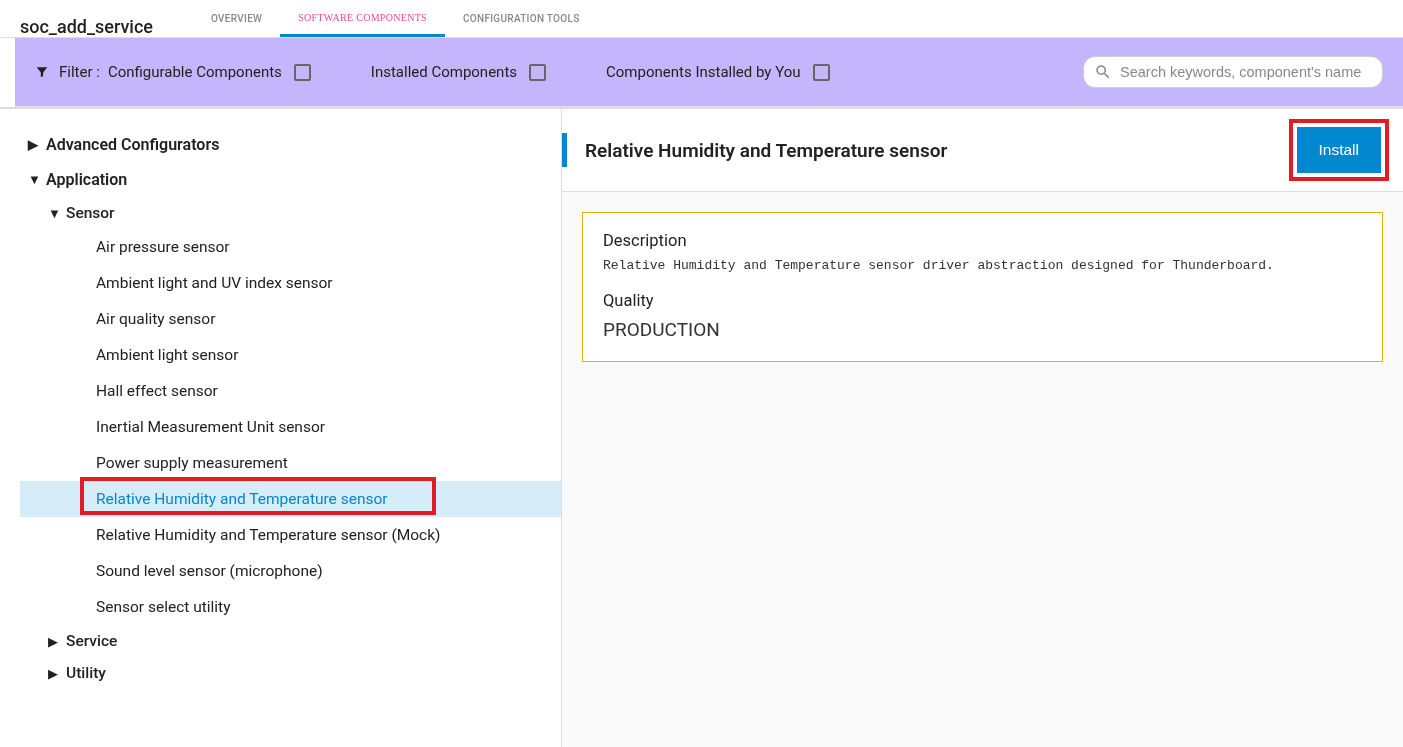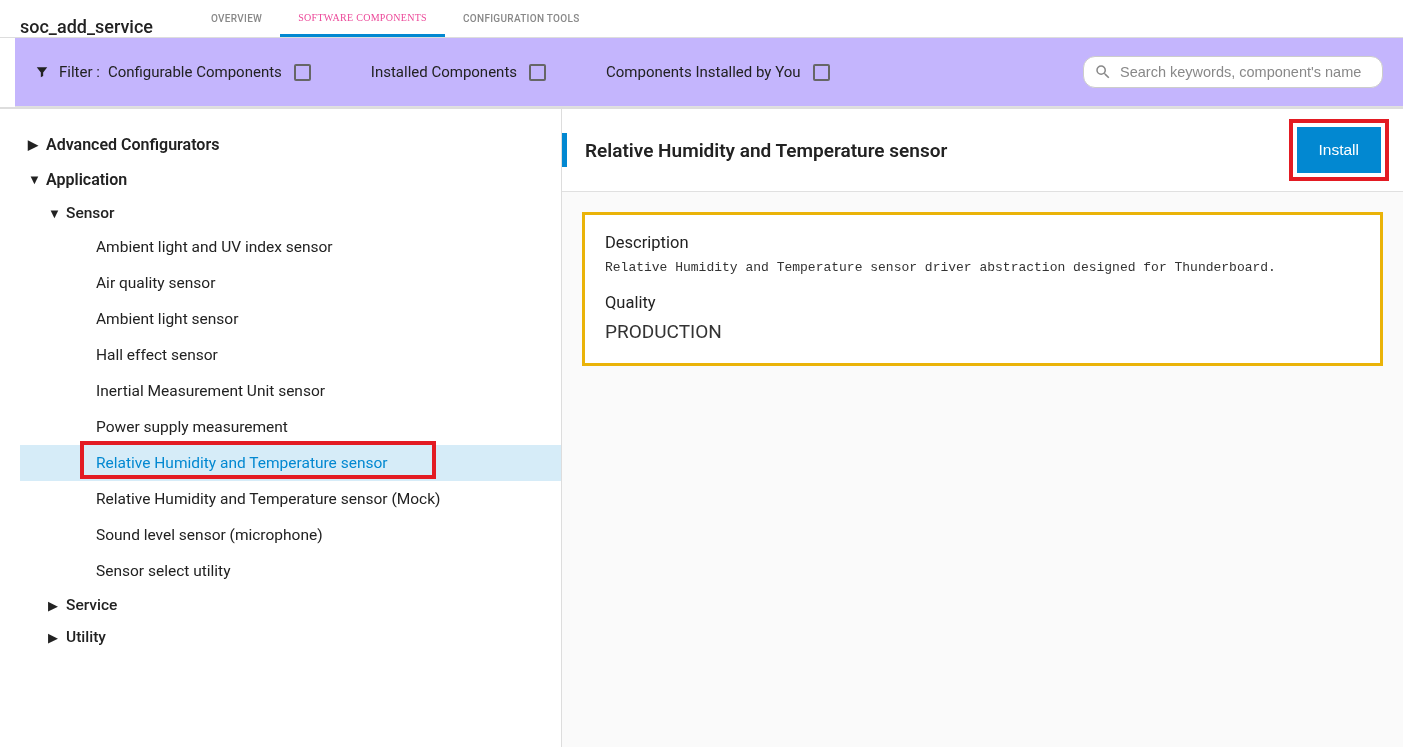--- a/index.html
+++ b/index.html
@@ -35,21 +35,21 @@
     
     .detail-panel { flex: 1; display: flex; flex-direction: column; overflow-y: scroll; }
     .detail-header { display: flex; align-items: center; padding: 18px 22px 18px 0; border-bottom: 1px solid #e0e0e0; background: #fff; position: relative; }
     .detail-header-bar { width: 5px; height: 34px; background: #0288d1; margin-right: 18px; }
     .detail-title { font-size: 19px; font-weight: 600; color: #222; flex: 1; }
     .install-wrap { position: relative; }
     .install-btn { background: #0288d1; color: #fff; border: none; padding: 14px 22px; font-size: 15.5px; font-weight: 500; cursor: pointer; }
     .install-highlight { position: absolute; border: 4px solid #e31b23; top: -8px; left: -8px; right: -8px; bottom: -8px; pointer-events: none; }
     
     .detail-body { padding: 20px; background: #fafafa; flex: 1; }
-    .card { background: #fff; border: 3px solid #eab308; padding: 18px 20px 20px 20px; }
+    .card { background: #fff; border: 1px solid #eab308; padding: 18px 20px 20px 20px; }
     .card-section-title { font-size: 16.5px; color: #222; margin-bottom: 8px; }
     .card-desc { font-family: "Courier New", monospace; font-size: 13px; color: #333; margin-bottom: 18px; }
     .card-quality { font-size: 19px; color: #333; text-transform: uppercase; }
     
     ::-webkit-scrollbar { width: 16px; }
     ::-webkit-scrollbar-track { background: #f0f0f0; }
     ::-webkit-scrollbar-thumb { background: #c0c0c0; }
   </style>
 </head>
 <body>
@@ -98,20 +98,21 @@
       </div>
       <div class="tree-item">
         <span class="caret">▼</span>
         <span>Application</span>
       </div>
       <div class="tree-sub">
         <div class="tree-item">
           <span class="caret">▼</span>
           <span>Sensor</span>
         </div>
+        <div class="tree-leaf" style="position: relative;"><span>Air pressure sensor</span></div>
         <div class="tree-leaf" style="position: relative;"><span>Ambient light and UV index sensor</span></div>
         <div class="tree-leaf" style="position: relative;"><span>Air quality sensor</span></div>
         <div class="tree-leaf" style="position: relative;"><span>Ambient light sensor</span></div>
         <div class="tree-leaf" style="position: relative;"><span>Hall effect sensor</span></div>
         <div class="tree-leaf" style="position: relative;"><span>Inertial Measurement Unit sensor</span></div>
         <div class="tree-leaf" style="position: relative;"><span>Power supply measurement</span></div>
         <div class="tree-leaf selected" style="position: relative;"><span>Relative Humidity and Temperature sensor</span><div class="highlight-red leaf-highlight"></div></div>
         <div class="tree-leaf" style="position: relative;"><span>Relative Humidity and Temperature sensor (Mock)</span></div>
         <div class="tree-leaf" style="position: relative;"><span>Sound level sensor (microphone)</span></div>
         <div class="tree-leaf" style="position: relative;"><span>Sensor select utility</span></div>

